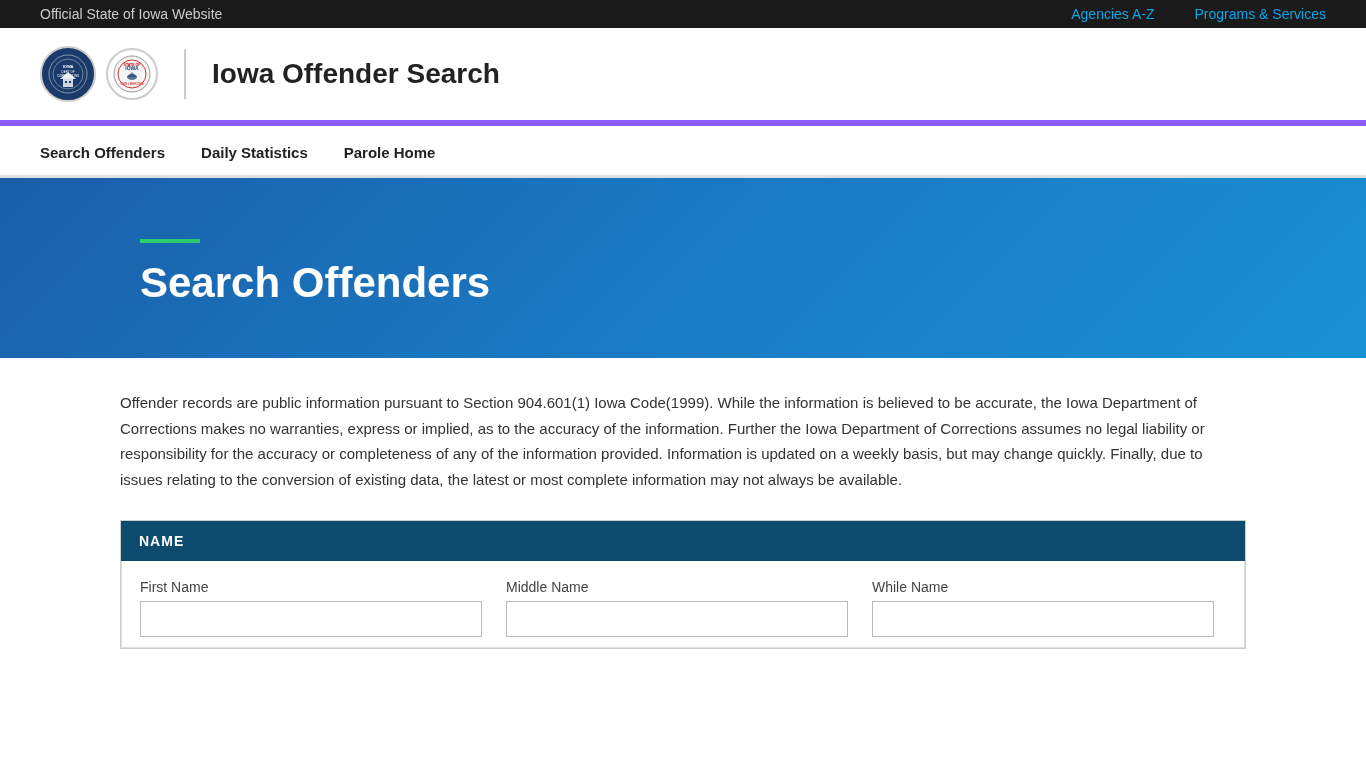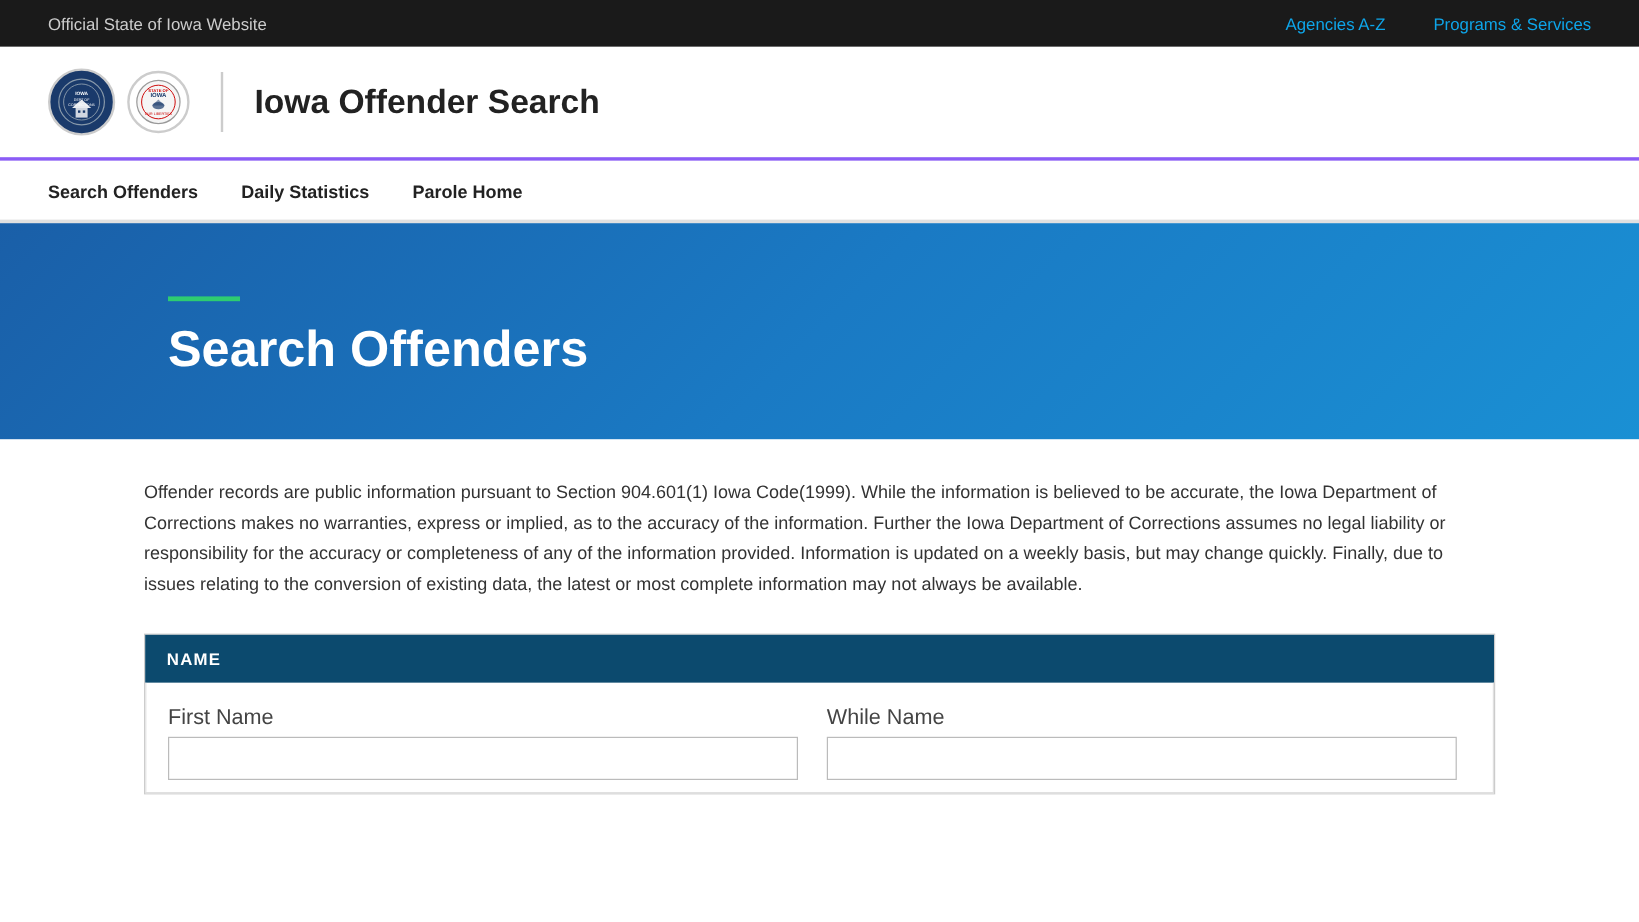--- a/index.html
+++ b/index.html
@@ -18,21 +18,21 @@
     }
 
     
     .top-bar {
       background-color: #1a1a1a;
       color: #fff;
       display: flex;
       align-items: center;
       justify-content: space-between;
       padding: 0 40px;
-      height: 39px;
+      height: 28px;
     }
 
     .top-bar-left {
       font-size: 14px;
       color: #ccc;
     }
 
     .top-bar-right {
       display: flex;
       gap: 40px;
@@ -44,21 +44,21 @@
       text-decoration: none;
       cursor: pointer;
     }
 
     
     .header {
       background: #fff;
       display: flex;
       align-items: flex-end;
       padding: 18px 40px;
-      border-bottom: 3px solid #8b5cf6;
+      border-bottom: 6px solid #8b5cf6;
     }
 
     .logo-area {
       display: flex;
       align-items: center;
       gap: 10px;
     }
 
     .logo-circle {
       width: 56px;
@@ -198,21 +198,21 @@
       flex-direction: column;
       gap: 6px;
       padding: 0 12px;
     }
 
     .form-field:first-child {
       padding-left: 0;
     }
 
     .form-field label {
-      font-size: 18px;
+      font-size: 14px;
       color: #444;
     }
 
     .form-field input {
       border: 1px solid #bbb;
       padding: 8px 10px;
       font-size: 14px;
       height: 36px;
       outline: none;
       width: 100%;
@@ -279,18 +279,22 @@
   <p class="disclaimer">Offender records are public information pursuant to Section 904.601(1) Iowa Code(1999). While the information is believed to be accurate, the Iowa Department of Corrections makes no warranties, express or implied, as to the accuracy of the information. Further the Iowa Department of Corrections assumes no legal liability or responsibility for the accuracy or completeness of any of the information provided. Information is updated on a weekly basis, but may change quickly. Finally, due to issues relating to the conversion of existing data, the latest or most complete information may not always be available.</p>
 
   <div class="search-form">
     <div class="form-section-header">NAME</div>
     <div class="form-row">
       <div class="form-field">
         <label>First Name</label>
         <input type="text" style="">
       </div>
       <div class="form-field">
+        <label>Middle Name</label>
+        <input type="text" style="">
+      </div>
+      <div class="form-field">
         <label>While Name</label>
         <input type="text" style="">
       </div>
     </div>
   </div>
 </div>
 
 </body></html>

